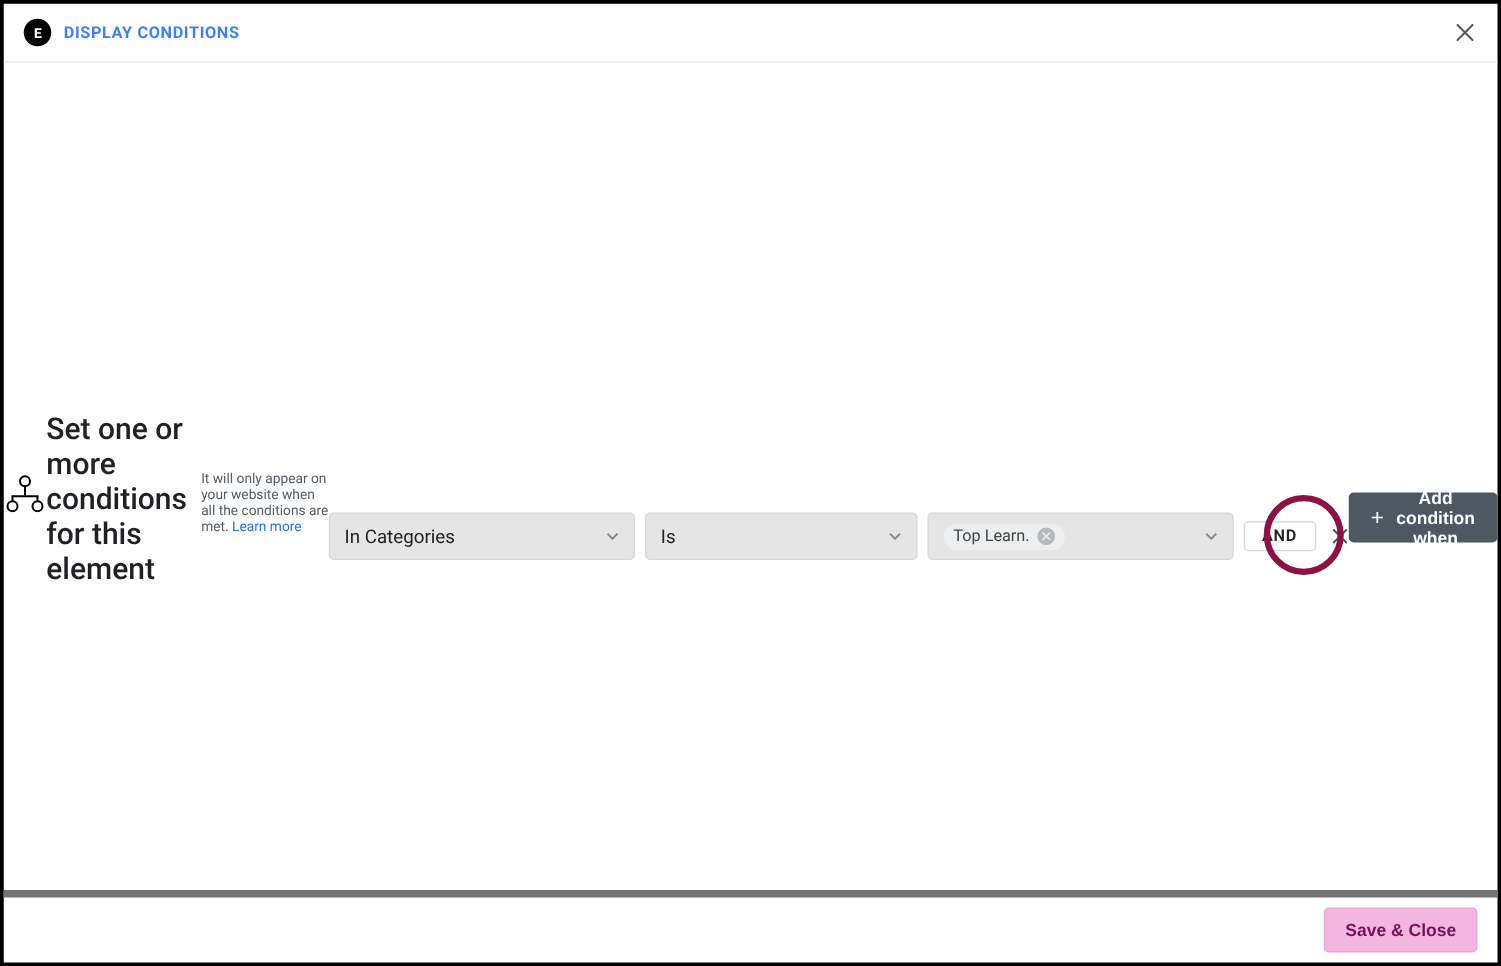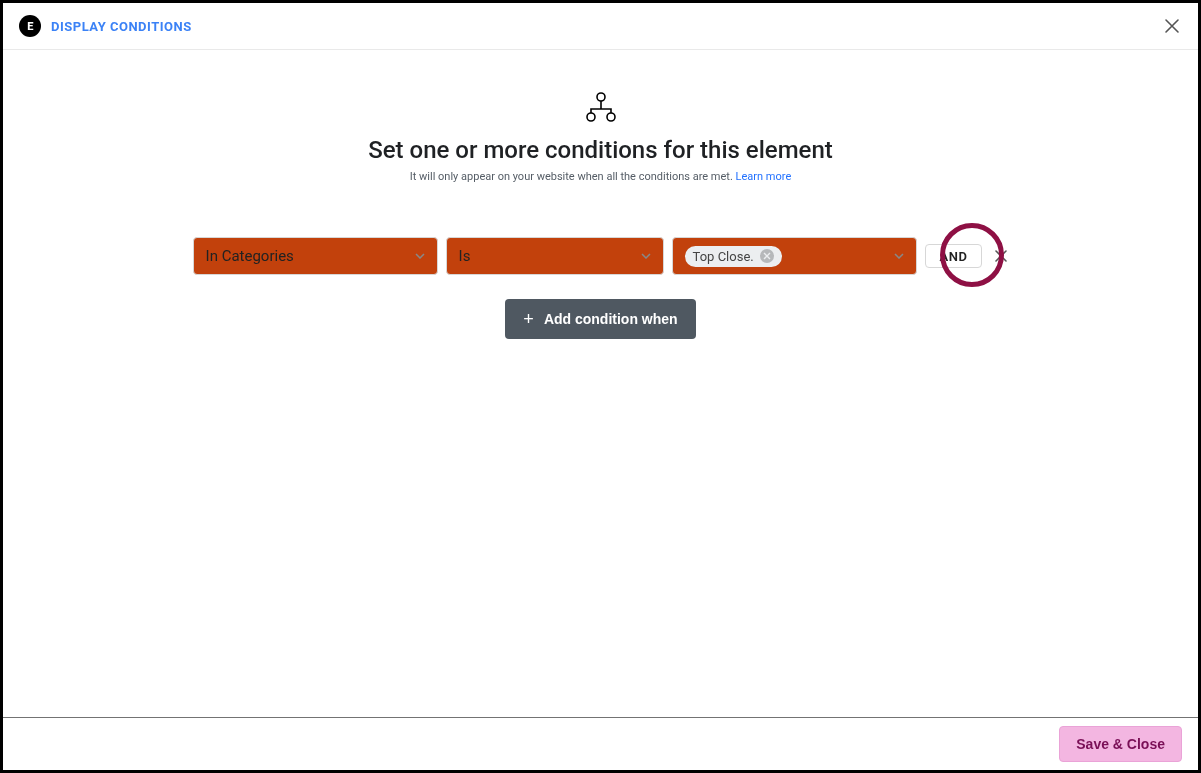--- a/index.html
+++ b/index.html
@@ -2,40 +2,40 @@
 <html><head>
   <meta charset="utf-8">
   <style>
     *{box-sizing:border-box;margin:0;padding:0}
     body{font-family:-apple-system,BlinkMacSystemFont,"Segoe UI",Roboto,Helvetica,Arial,sans-serif;background:#fff}
     .frame{width:1201px;height:773px;border:3px solid #000;display:flex;flex-direction:column;position:relative;background:#fff}
     .header{display:flex;align-items:center;padding:12px 16px;border-bottom:1px solid #e9e9e9}
     .header-logo{width:22px;height:22px;border-radius:50%;background:#000;color:#fff;display:flex;align-items:center;justify-content:center;font-size:11px;font-weight:800;letter-spacing:-0.5px;margin-right:10px}
     .header-title{font-size:13px;font-weight:700;letter-spacing:0.5px;color:#3b82f6}
     .header-close{margin-left:auto;cursor:pointer;color:#555;width:20px;height:20px;display:flex;align-items:center;justify-content:center}
-    .content{flex:1;display:flex;flex-direction:column;align-items:center;padding-top:42px}
+    .content{flex:1;display:flex;flex-direction:row;align-items:center;padding-top:42px}
     .hero-icon{margin-bottom:14px}
     .heading{font-size:24px;font-weight:500;color:#1f2124;margin-bottom:6px}
     .subheading{font-size:11px;color:#555d66}
     .link{color:#2271ff;cursor:pointer}
     .condition-row{display:flex;align-items:center;gap:8px;margin-top:54px;position:relative}
-    .select{display:flex;align-items:center;justify-content:space-between;background:#c2410c;border:1px solid #d7d7d7;border-radius:4px;height:38px;padding:0 12px;cursor:pointer;color:#222;font-size:15px}
+    .select{display:flex;align-items:center;justify-content:space-between;background:#e5e5e5;border:1px solid #d7d7d7;border-radius:4px;height:38px;padding:0 12px;cursor:pointer;color:#222;font-size:15px}
     .select .caret{margin-left:10px;color:#888}
     .sel-type{width:245px}
     .sel-op{width:218px}
     .sel-val{width:245px;gap:6px;justify-content:flex-start}
     .chip{background:#eceef0;border-radius:12px;padding:3px 8px;display:flex;align-items:center;gap:6px;font-size:13px;color:#444}
     .chip-x{width:14px;height:14px;border-radius:50%;background:#b6b8ba;color:#eceef0;display:flex;align-items:center;justify-content:center;font-size:10px;cursor:pointer}
     .sel-val .caret{margin-left:auto}
     .and-btn{height:24px;padding:0 14px;border:1px solid #d7d7d7;border-radius:4px;background:#fff;font-size:13px;font-weight:600;letter-spacing:0.5px;cursor:pointer;color:#222;display:flex;align-items:center}
     .row-x{cursor:pointer;color:#555;margin-left:4px;display:flex}
     .highlight-ring{position:absolute;right:4px;top:-14px;width:64px;height:64px;border:5px solid #8e1044;border-radius:50%;pointer-events:none}
     .add-group{margin-top:24px;background:#4f5861;color:#fff;border:none;border-radius:4px;height:40px;padding:0 18px;font-size:14px;font-weight:600;cursor:pointer;display:flex;align-items:center;gap:10px}
     .add-group .plus{font-size:18px;font-weight:400}
-    .footer{border-top:1px solid #737373;display:flex;justify-content:flex-end;padding:8px 16px}
+    .footer{border-top:6px solid #737373;display:flex;justify-content:flex-end;padding:8px 16px}
     .save-btn{background:#f3b6e1;border:1px solid #eaa3d7;color:#7a1057;font-weight:600;font-size:14px;border-radius:4px;padding:9px 16px;cursor:pointer}
     svg{display:block}
   </style>
 </head>
 <body>
 
 <div class="frame">
 
   <div class="header">
     <div class="header-logo">E</div>
@@ -77,21 +77,21 @@
         <span>Is</span>
         <span class="caret">
           <svg width="10" height="6" viewBox="0 0 10 6">
               <path d="M1 1 L5 5 L9 1" fill="none" stroke="#888" stroke-width="1.5"></path>
             </svg>
         </span>
       </div>
 
       <div class="select sel-val">
         <div class="chip">
-          <span>Top Close.</span>
+          <span>Top Learn.</span>
           <span class="chip-x">
             <svg width="8" height="8" viewBox="0 0 8 8">
                 <path d="M1 1 L7 7 M7 1 L1 7" stroke="#eceef0" stroke-width="1.4"></path>
               </svg>
           </span>
         </div>
         <span class="caret">
           <svg width="10" height="6" viewBox="0 0 10 6">
               <path d="M1 1 L5 5 L9 1" fill="none" stroke="#888" stroke-width="1.5"></path>
             </svg>

